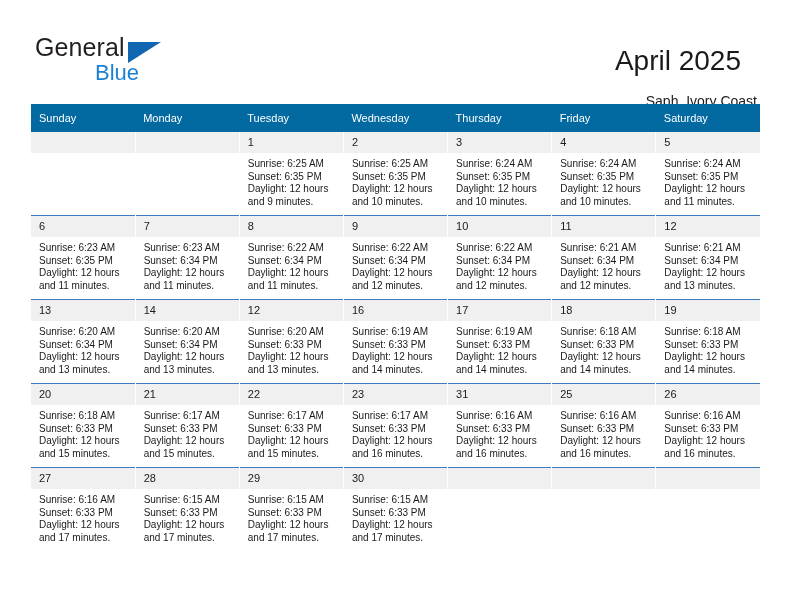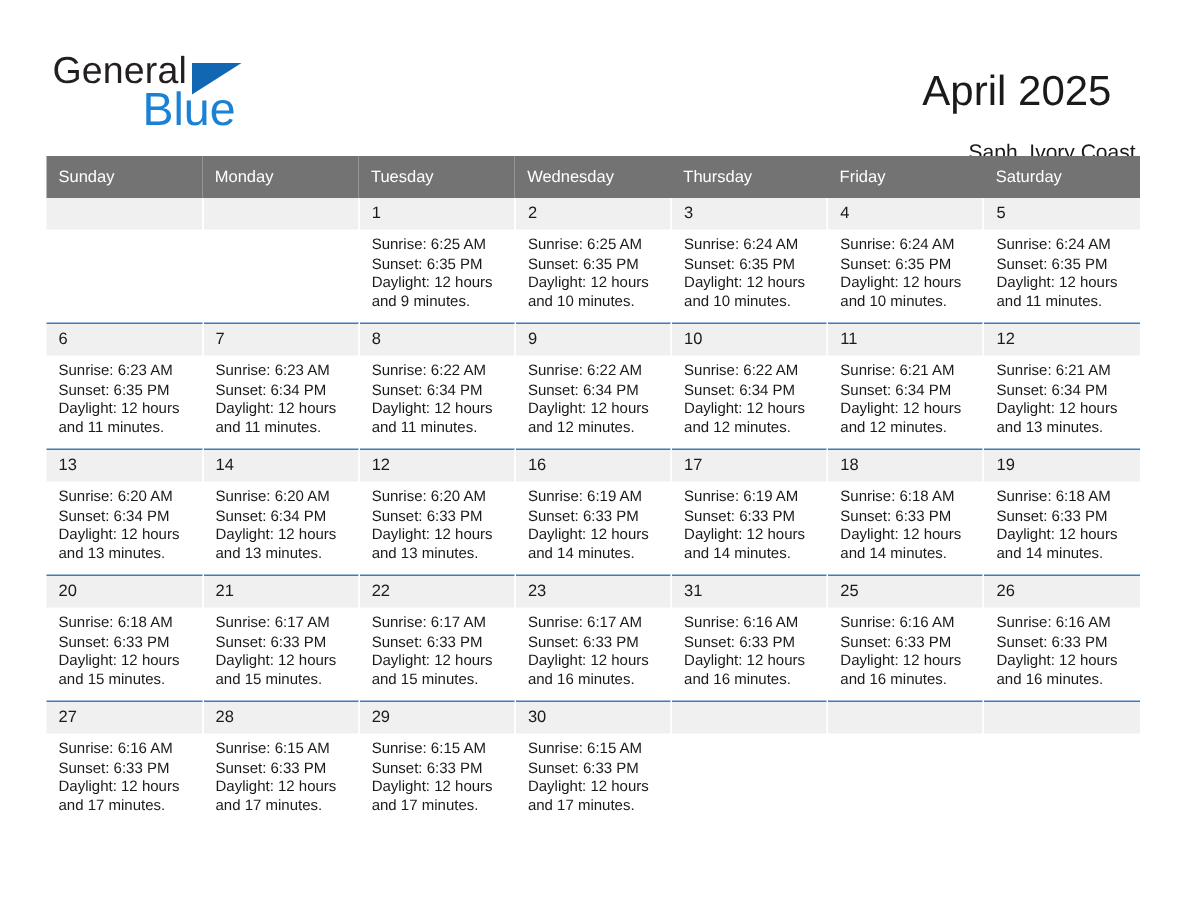--- a/index.html
+++ b/index.html
@@ -52,21 +52,21 @@
     top: 9px;
     width: 0;
     height: 0;
     border-left: 33px solid #1267b2;
     border-bottom: 21px solid transparent;
   }
   .brand-blue {
     position: absolute;
     left: 60px;
     top: 26px;
-    font-size: 31px;
+    font-size: 22px;
     color: #1b81d4;
     line-height: 28px;
   }
 
   .title-block {
     position: absolute;
     right: 35px;
     top: 28px;
     text-align: right;
   }
@@ -88,21 +88,21 @@
   
   .calendar {
     position: absolute;
     left: 31px;
     top: 104px;
     width: 729px;
     border-collapse: collapse;
     table-layout: fixed;
   }
   .calendar th {
-    background: #737373;
+    background: #0369a1;
     color: #ffffff;
     font-size: 11px;
     font-weight: normal;
     text-align: left;
     padding: 5px 0 5px 8px;
     height: 18px;
     line-height: 14px;
     border: none;
   }
   .calendar td {

